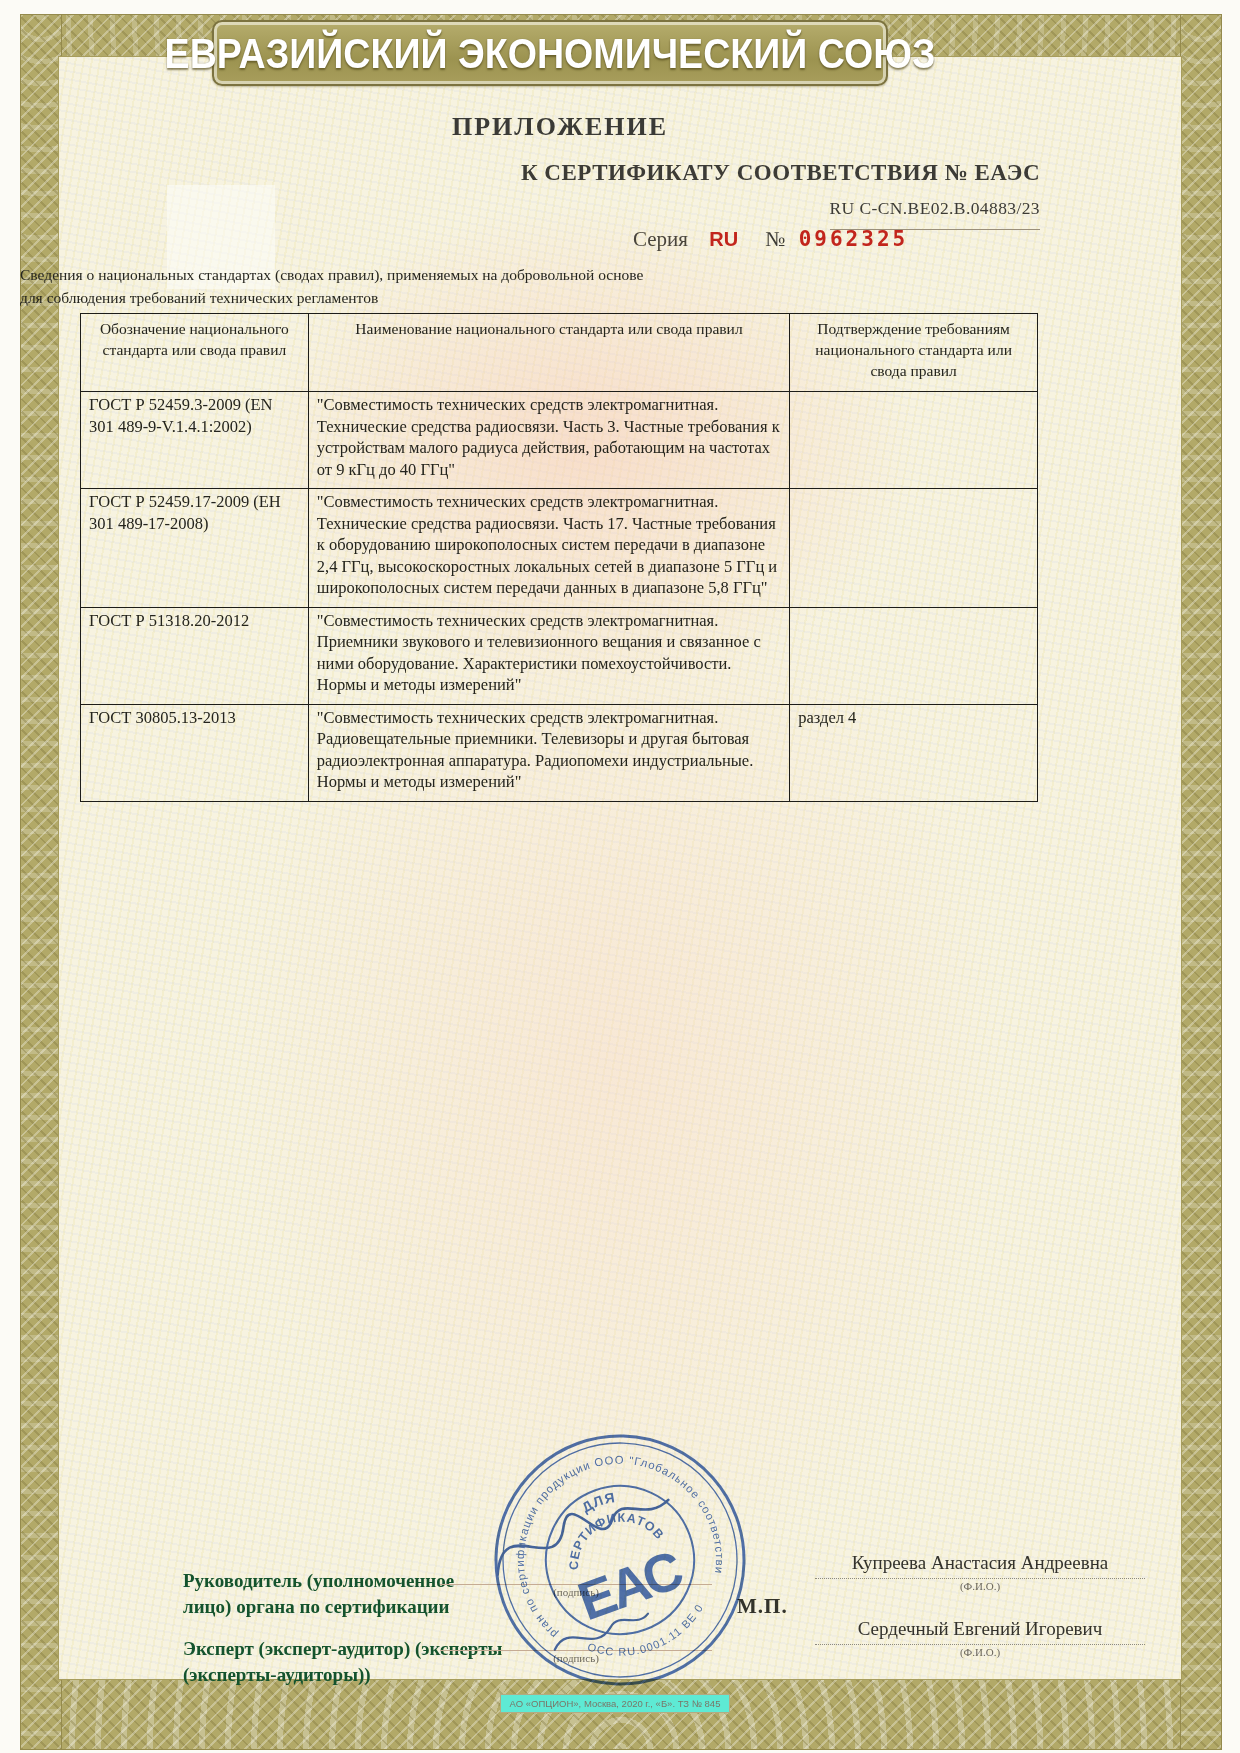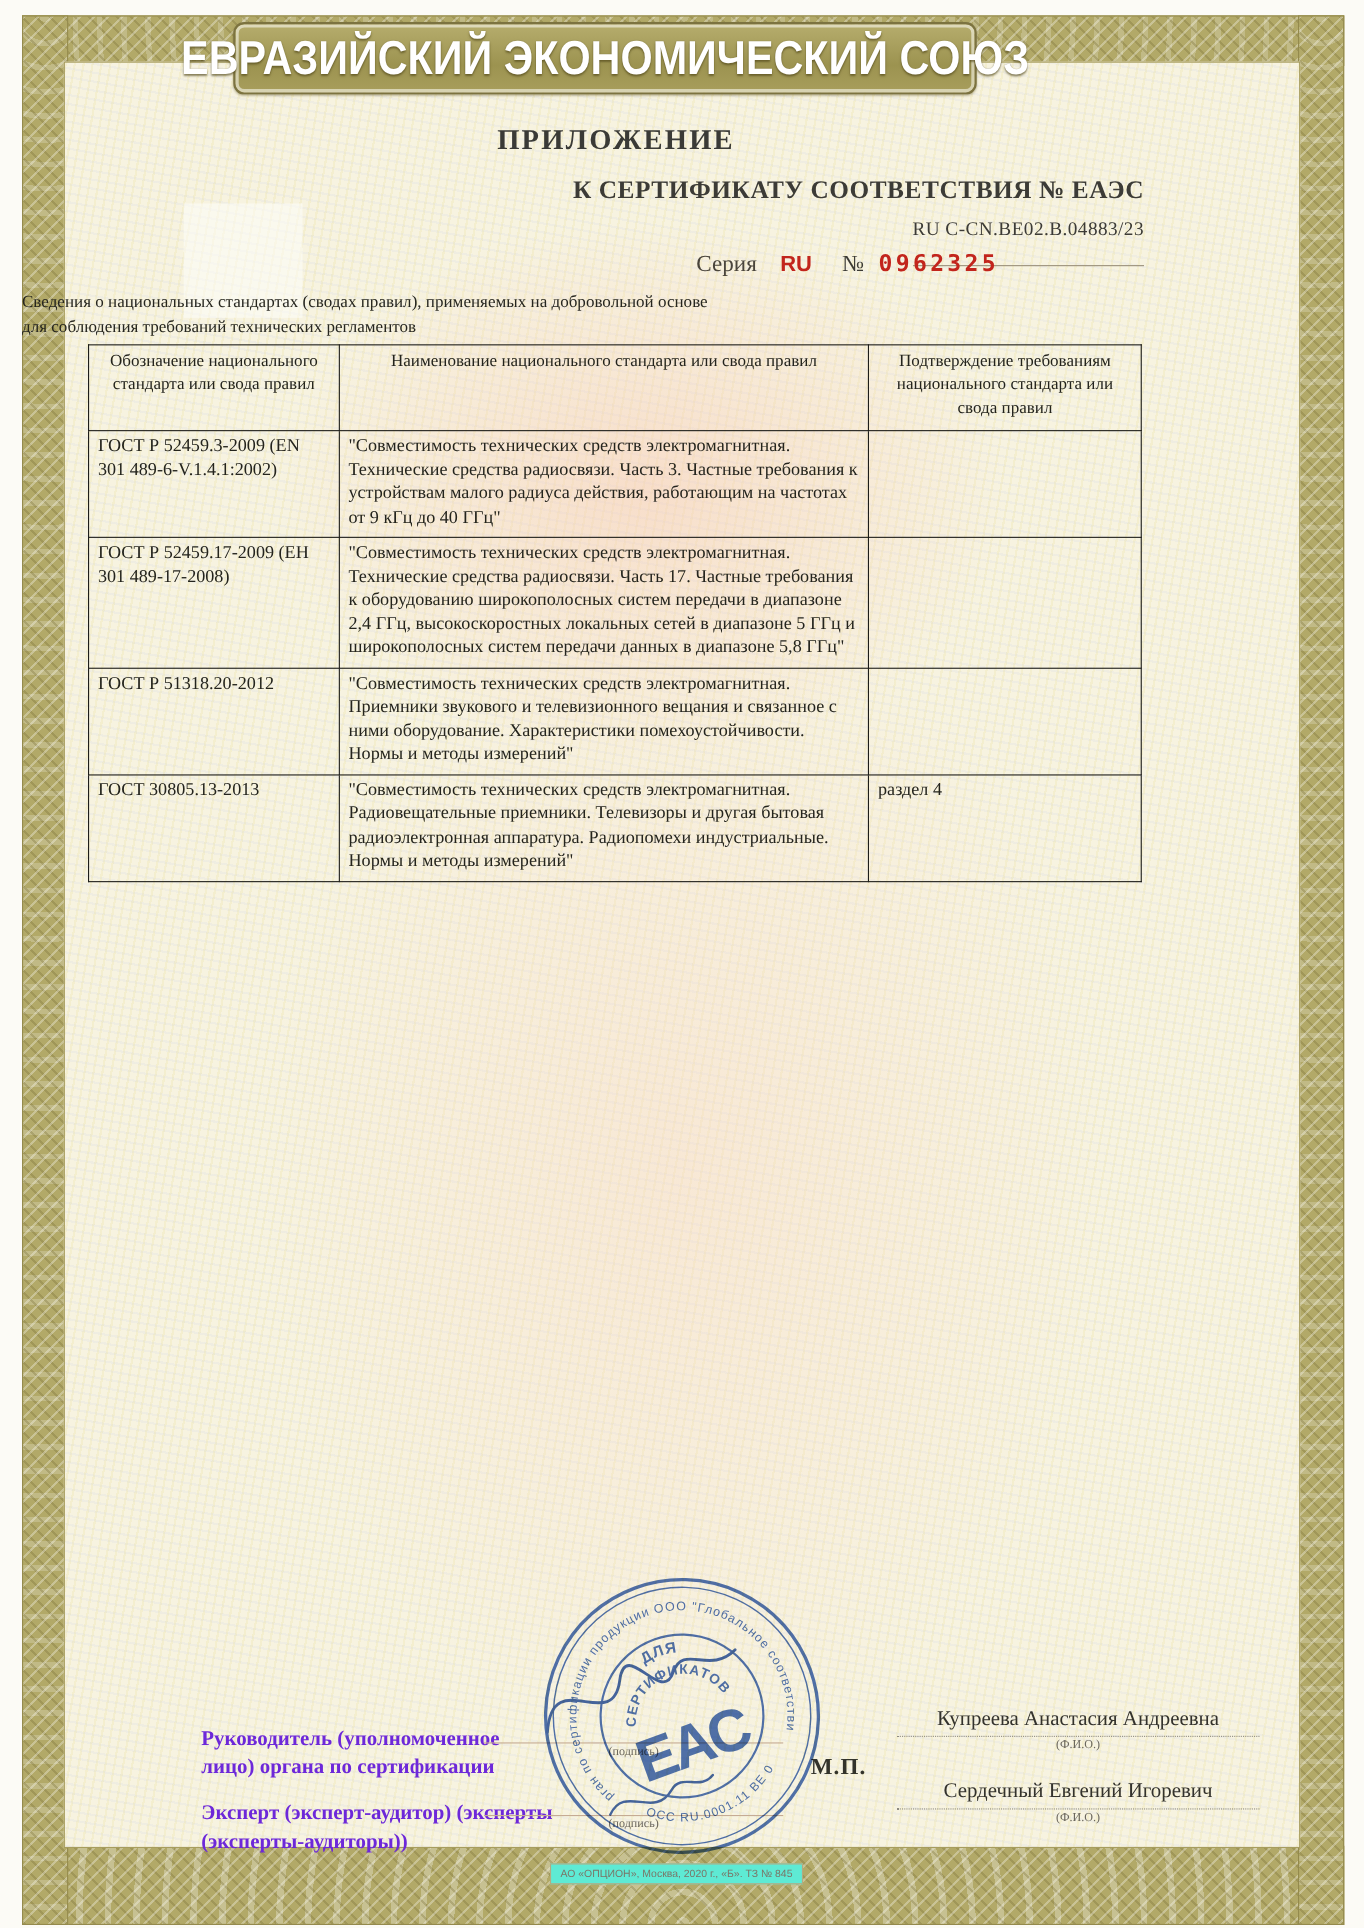--- a/index.html
+++ b/index.html
@@ -53,42 +53,42 @@
     font-size:40px;color:#ffffff;letter-spacing:0px;white-space:nowrap;
     transform:scale(.94,1.08);
     text-shadow:0 2px 2px rgba(80,70,25,.65), 0 0 1px rgba(80,70,25,.5);
   }
   
   .doc-title{position:absolute;left:0;top:112px;width:1120px;text-align:center;
     font-size:26px;font-weight:bold;letter-spacing:2px;color:#3a3a36;}
   .subtitle-row{position:absolute;left:240px;top:160px;width:800px;
     display:flex;align-items:flex-end;gap:12px;flex-direction:column;}
   .subtitle{font-size:23px;font-weight:bold;color:#3c3b36;white-space:nowrap;letter-spacing:.5px;}
-  .cert-line{flex:1;border-bottom:1.5px solid #9a8f7b;text-align:center;padding-bottom:22px;}
+  .cert-line{flex:1;border-bottom:1.5px solid #9a8f7b;text-align:center;padding-bottom:10px;}
   .cert-no{font-size:17.5px;color:#3c3b36;letter-spacing:.4px;}
   .series-row{position:absolute;left:633px;top:227px;font-size:21px;color:#4a453c;white-space:nowrap;}
   .series-value{font-family:"Liberation Sans", sans-serif;font-weight:bold;color:#c2251c;
     margin-left:16px;font-size:20px;}
   .number-sign{margin-left:22px;color:#3c3b36;}
   .number-value{font-family:"DejaVu Sans Mono", monospace;font-weight:bold;color:#c2251c;
     font-size:21px;letter-spacing:3px;margin-left:8px;}
   .intro{position:absolute;left:20px;top:263px;width:1140px;text-align:left;
     font-size:15.5px;line-height:23px;color:#26261f;}
   
   table.standards{position:absolute;left:80px;top:313px;width:958px;border-collapse:collapse;
     font-size:16.5px;color:#24241d;}
   table.standards th, table.standards td{border:1.5px solid #1d1d19;vertical-align:top;}
   table.standards th{font-weight:normal;font-size:15.5px;line-height:21px;text-align:center;
     padding:4px 6px 10px;}
   table.standards td{padding:2px 8px 8px;line-height:21.5px;text-align:left;}
   .col-designation{width:228px;}
   .col-name{width:482px;}
   .col-confirmation{width:248px;}
   
-  .sig-label{position:absolute;font-size:19px;font-weight:bold;color:#6d28d9;line-height:26px;}
+  .sig-label{position:absolute;font-size:19px;font-weight:bold;color:#14532d;line-height:26px;}
   .sig-label.head{left:183px;top:1568px;width:300px;}
   .sig-label.expert{left:183px;top:1636px;width:335px;}
   .sig-unit{position:absolute;width:272px;}
   .sig-unit .line{height:24px;border-bottom:1px solid #c5ab94;}
   .sig-unit .caption{text-align:center;font-size:11px;color:#6b675d;padding-top:1px;}
   .sig-unit.one{left:440px;top:1560px;}
   .sig-unit.two{left:440px;top:1626px;}
   .mp{position:absolute;left:737px;top:1594px;font-size:21px;font-weight:bold;color:#33332b;letter-spacing:1px;}
   .name-unit{position:absolute;width:330px;text-align:center;}
   .name-unit .name{font-size:19px;color:#33322c;padding-bottom:4px;border-bottom:1px dotted #8d8a80;}
@@ -152,21 +152,21 @@
     </colgroup>
     <thead>
       <tr>
         <th>Обозначение национального стандарта или свода правил</th>
         <th>Наименование национального стандарта или свода правил</th>
         <th>Подтверждение требованиям национального стандарта или свода правил</th>
       </tr>
     </thead>
     <tbody>
       <tr>
-        <td>ГОСТ Р 52459.3-2009 (EN 301 489-6-V.1.4.1:2002)</td>
+        <td>ГОСТ Р 52459.3-2009 (EN 301 489-9-V.1.4.1:2002)</td>
         <td>"Совместимость технических средств электромагнитная. Технические средства радиосвязи. Часть 3. Частные требования к устройствам малого радиуса действия, работающим на частотах от 9 кГц до 40 ГГц"</td>
         <td></td>
       </tr>
       <tr>
         <td>ГОСТ Р 52459.17-2009 (ЕН 301 489-17-2008)</td>
         <td>"Совместимость технических средств электромагнитная. Технические средства радиосвязи. Часть 17. Частные требования к оборудованию широкополосных систем передачи в диапазоне 2,4 ГГц, высокоскоростных локальных сетей в диапазоне 5 ГГц и широкополосных систем передачи данных в диапазоне 5,8 ГГц"</td>
         <td></td>
       </tr>
       <tr>
         <td>ГОСТ Р 51318.20-2012</td>

